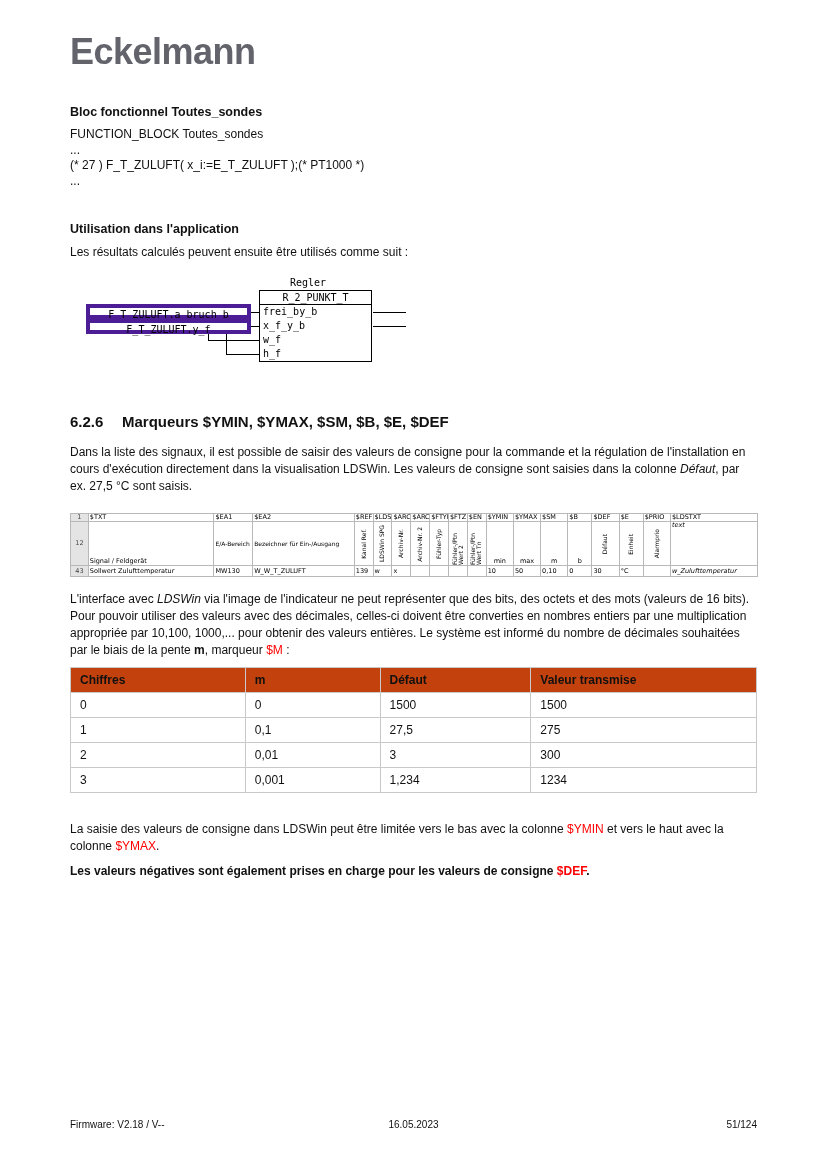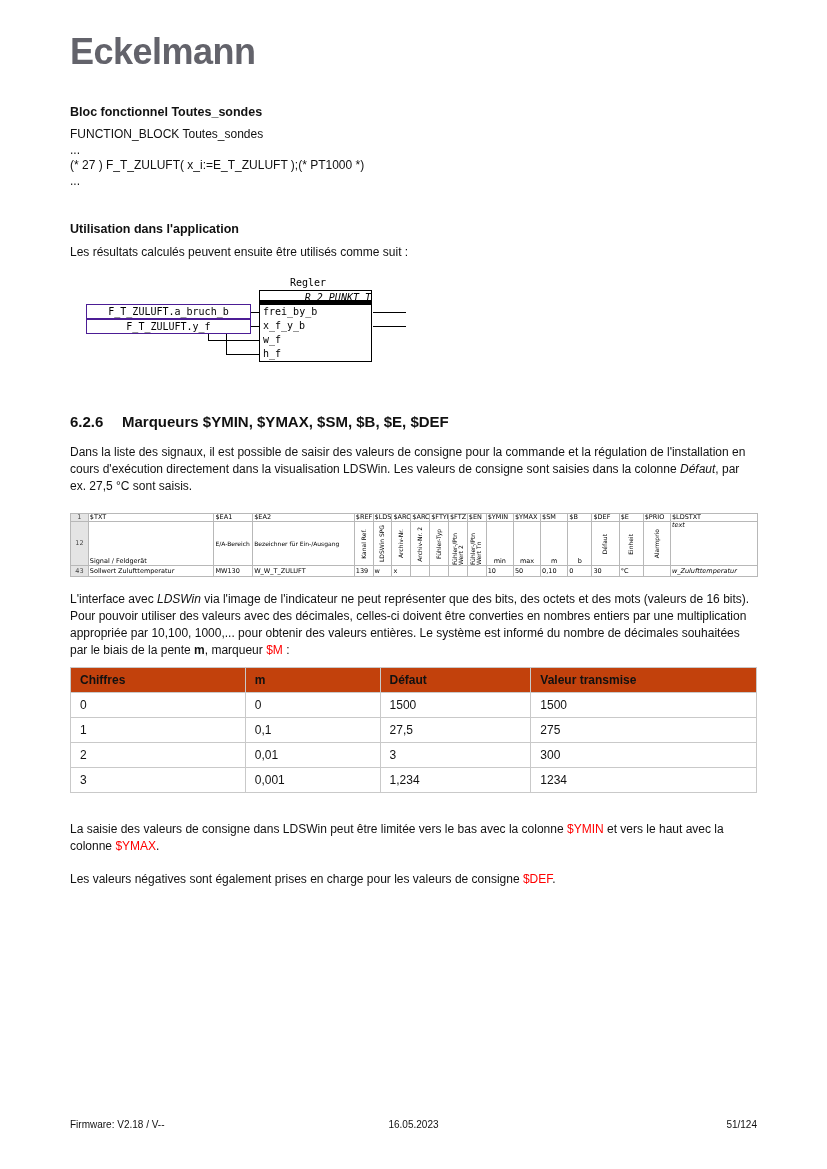--- a/index.html
+++ b/index.html
@@ -20,23 +20,23 @@
   .para { font-size:12px; line-height:17px; margin:14px 0 0 0; }
   .red { color:var(--red,#f00); }
   .bold { font-weight:bold; }
   .ital { font-style:italic; }
 
   
   .diagram { position:relative; height:106px; margin:16px 0 0 14px;
              font-family:"DejaVu Sans Mono", monospace; font-size:10px; color:#000; }
   .diag-title { position:absolute; left:206px; top:0; }
   .fblock { position:absolute; left:175px; top:13px; width:113px; border:1px solid #000; background:#fff; }
-  .fblock-header { text-align:right; border-bottom:5px solid #000000; height:14px; line-height:13px;font-style:italic; }
+  .fblock-header { text-align:center; border-bottom:1px solid #000000; height:14px; line-height:13px; }
   .fb-row { display:flex; height:14px; line-height:13px; padding:0 3px; }
-  .src-box { position:absolute; border:1px solid #4c1d95; height:15px; line-height:13px; text-align:center; background:#fff; width:165px; left:2px; }
+  .src-box { position:absolute; border:4px solid #4c1d95; height:15px; line-height:13px; text-align:center; background:#fff; width:165px; left:2px; }
   .hl, .vl { position:absolute; background:#000; }
   .hl { height:1px; } .vl { width:1px; }
 
   
   .sigwrap { margin-top:18px; }
   .sig { border-collapse:collapse; table-layout:fixed; width:688px; font-family:"DejaVu Sans", sans-serif; }
   .sig td { border:1px solid #b8b8b8; padding:0 1px; font-size:6.5px; line-height:1.15;
             overflow:hidden; white-space:nowrap; vertical-align:middle; color:#000; }
   .sig .rn { background:#e4e4e4; text-align:center; color:#444; }
   .sig .hdr { font-size:6.5px; }
@@ -47,21 +47,21 @@
          max-height:42px; margin:0 auto; white-space:normal; }
   .sig .valrow td { height:11px; }
   .sig .ctr { text-align:left; }
 
   
   .mt { border-collapse:collapse; width:687px; margin-top:8px; }
   .mt th, .mt td { border:1px solid #c9c9c9; font-size:12px; text-align:left; padding:5px 9px; }
   .mt th { background:#c2410c; font-weight:bold; }
 
   .gap-big { margin-top:28px; }
-  .gap-small { margin-top:16px; }
+  .gap-small { margin-top:8px;font-weight:bold; }
 
   .footer { position:absolute; left:70px; right:70px; top:1119px; display:flex; font-size:10px; color:#111; }
   .footer .f-left  { flex:1; text-align:left; }
   .footer .f-mid   { flex:1; text-align:center; }
   .footer .f-right { flex:1; text-align:right; }
 
   .h2 { font-size:15px; font-weight:bold; margin-top:30px; }
   .h2 .num { display:inline-block; min-width:40px; margin-right:12px; }
 </style>
 </head>

